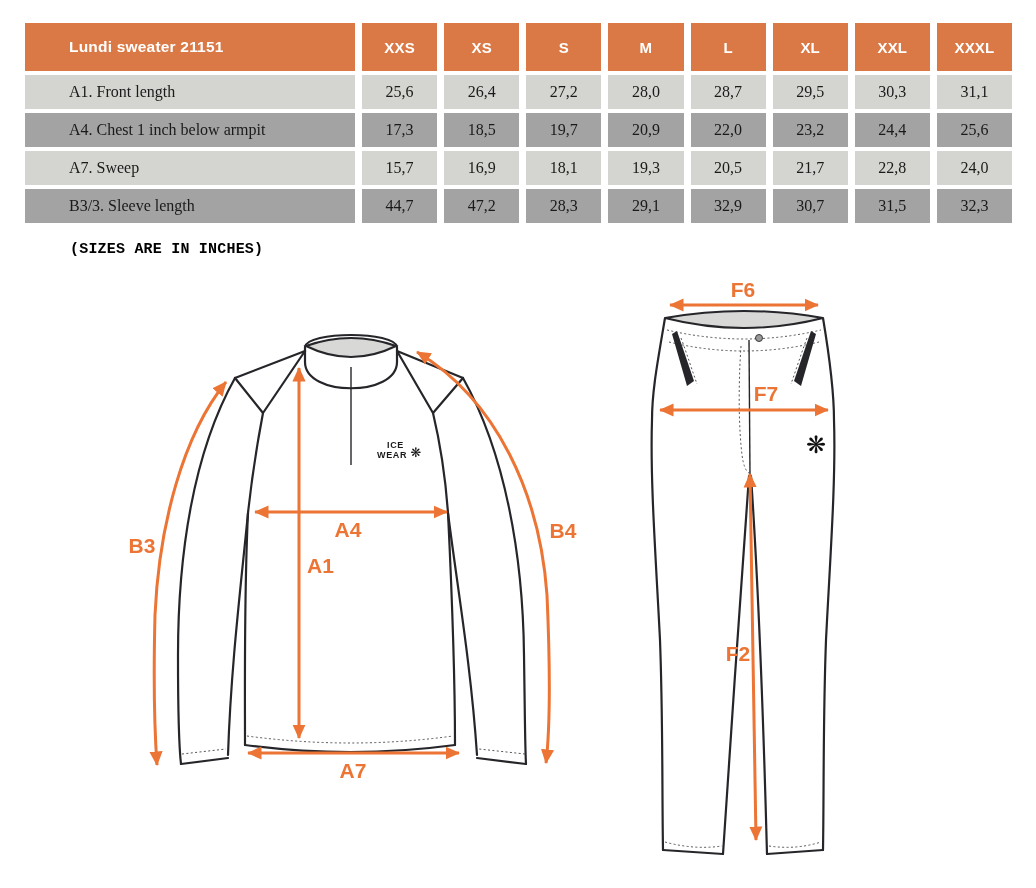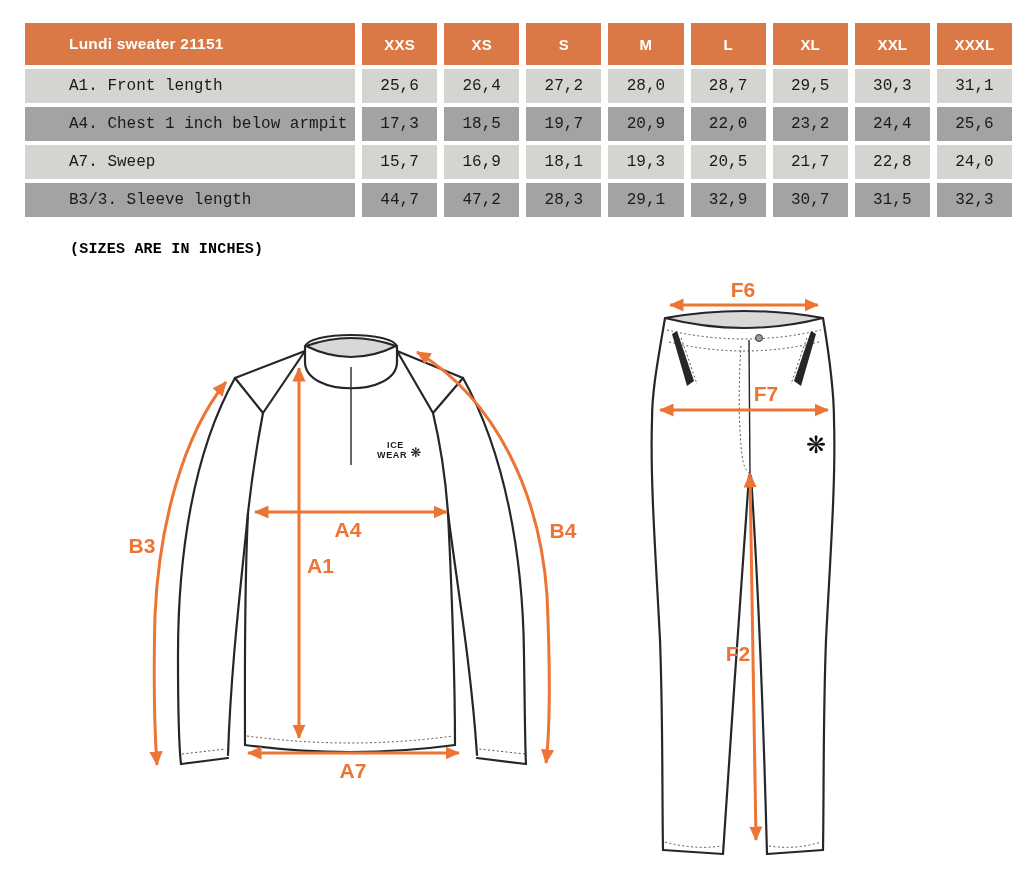--- a/index.html
+++ b/index.html
@@ -1,25 +1,25 @@
 <!DOCTYPE html>
 <html><head>
 <meta charset="utf-8">
 <style>
   html,body{margin:0;padding:0;background:#fff;}
   #canvas{position:relative;width:1036px;height:888px;background:#ffffff;overflow:hidden;
           font-family:"Liberation Sans",sans-serif;}
   
   .sizetable{position:absolute;left:25px;top:23px;width:987px;display:grid;
              grid-template-columns:330px repeat(8,1fr);column-gap:7px;row-gap:4px;background:#fff;}
-  .hcell{background:#db7946;color:#ffffff;font-weight:bold;font-size:15px;height:42px;
+  .hcell{background:#db7946;color:#ffffff;font-weight:bold;font-size:15px;height:48px;
          display:flex;align-items:center;justify-content:center;letter-spacing:.2px;box-sizing:border-box;}
   .hcell.title{justify-content:flex-start;padding-left:44px;font-size:15.5px;}
   .cell{height:34px;display:flex;align-items:center;justify-content:center;
-        font-family:Liberation Mono, monospace;font-size:16px;color:#1a1a1a;box-sizing:border-box;}
+        font-family:Liberation Serif, serif;font-size:16px;color:#1a1a1a;box-sizing:border-box;}
   .cell.label{justify-content:flex-start;padding-left:44px;}
   .rowdark .cell{background:#d4d4d0;}
   .rowlight .cell{background:#a3a3a3;}
   .trow{display:contents;}
   
   .note{position:absolute;left:70px;top:241px;color:#000000;font-size:15px;font-weight:600;letter-spacing:.2px;font-family:Liberation Mono, monospace;}
   
   .diag{position:absolute;}
   #sweater-svg{left:85px;top:305px;}
   #pants-svg{left:630px;top:280px;}

